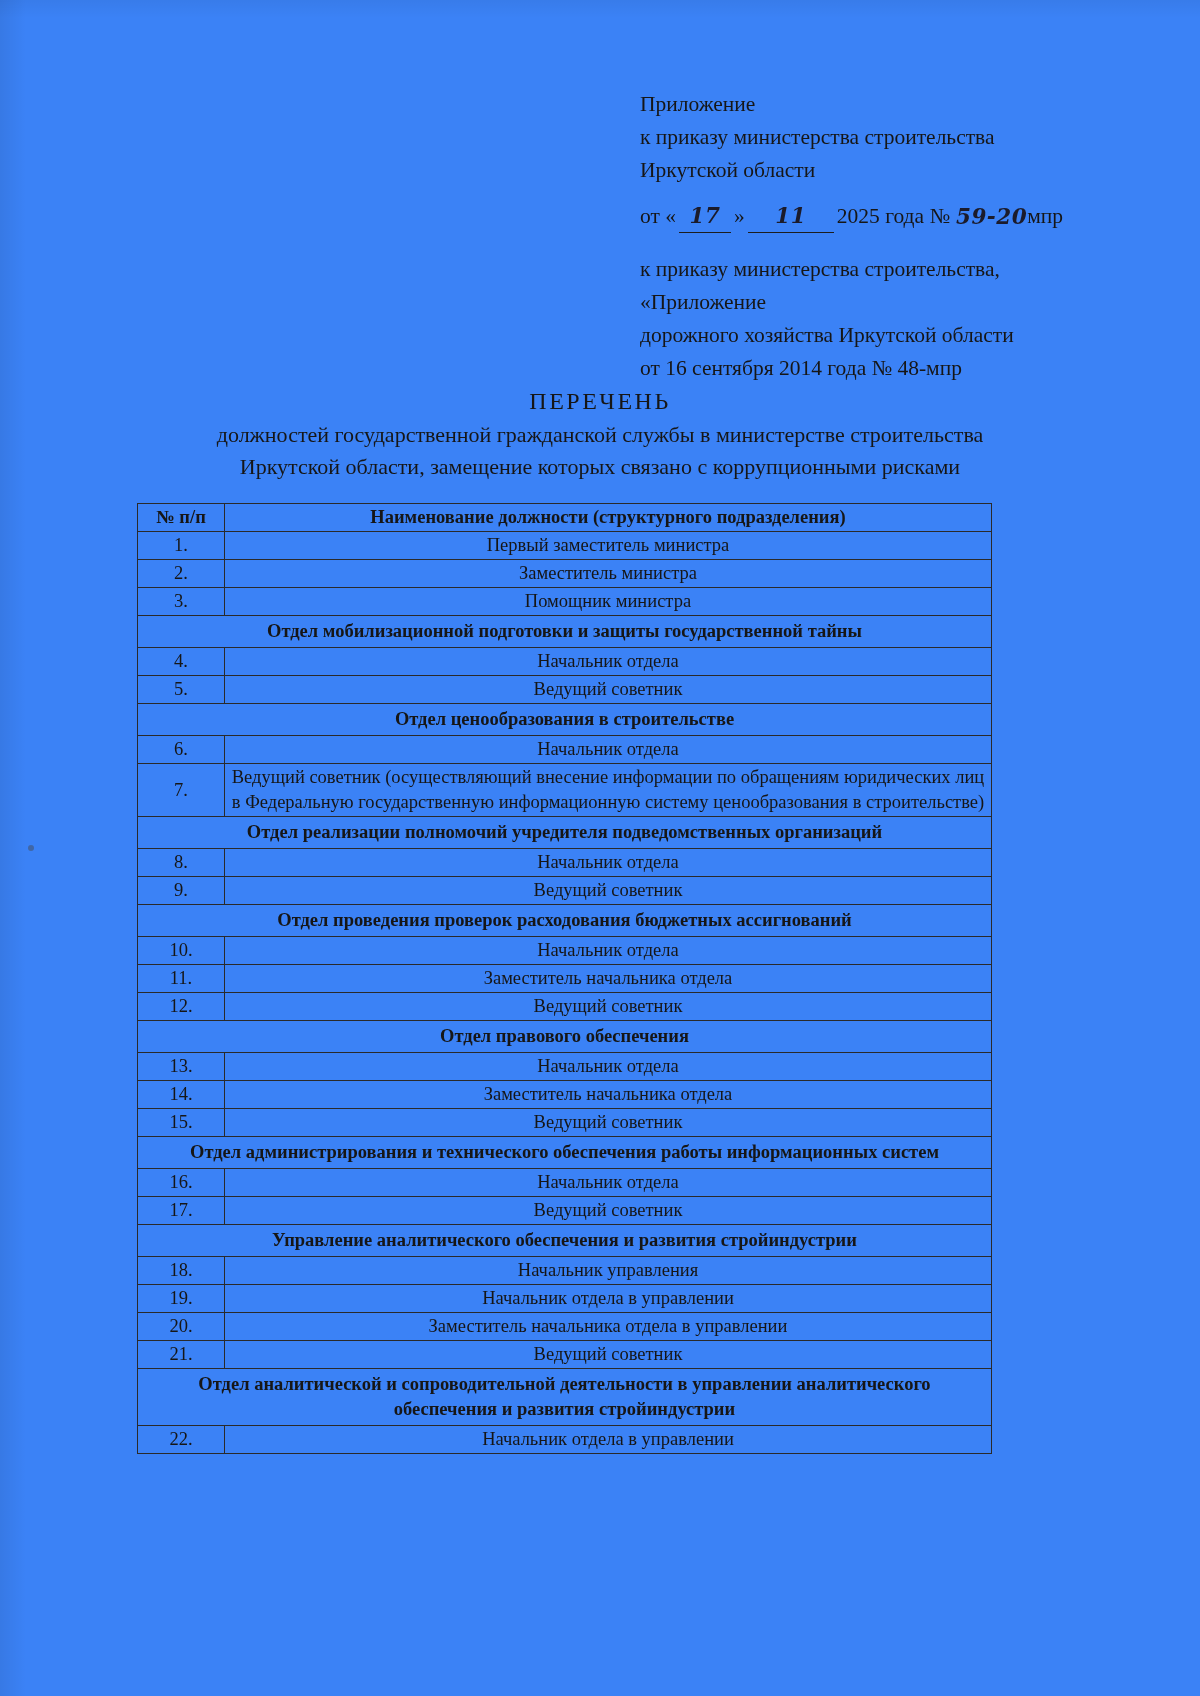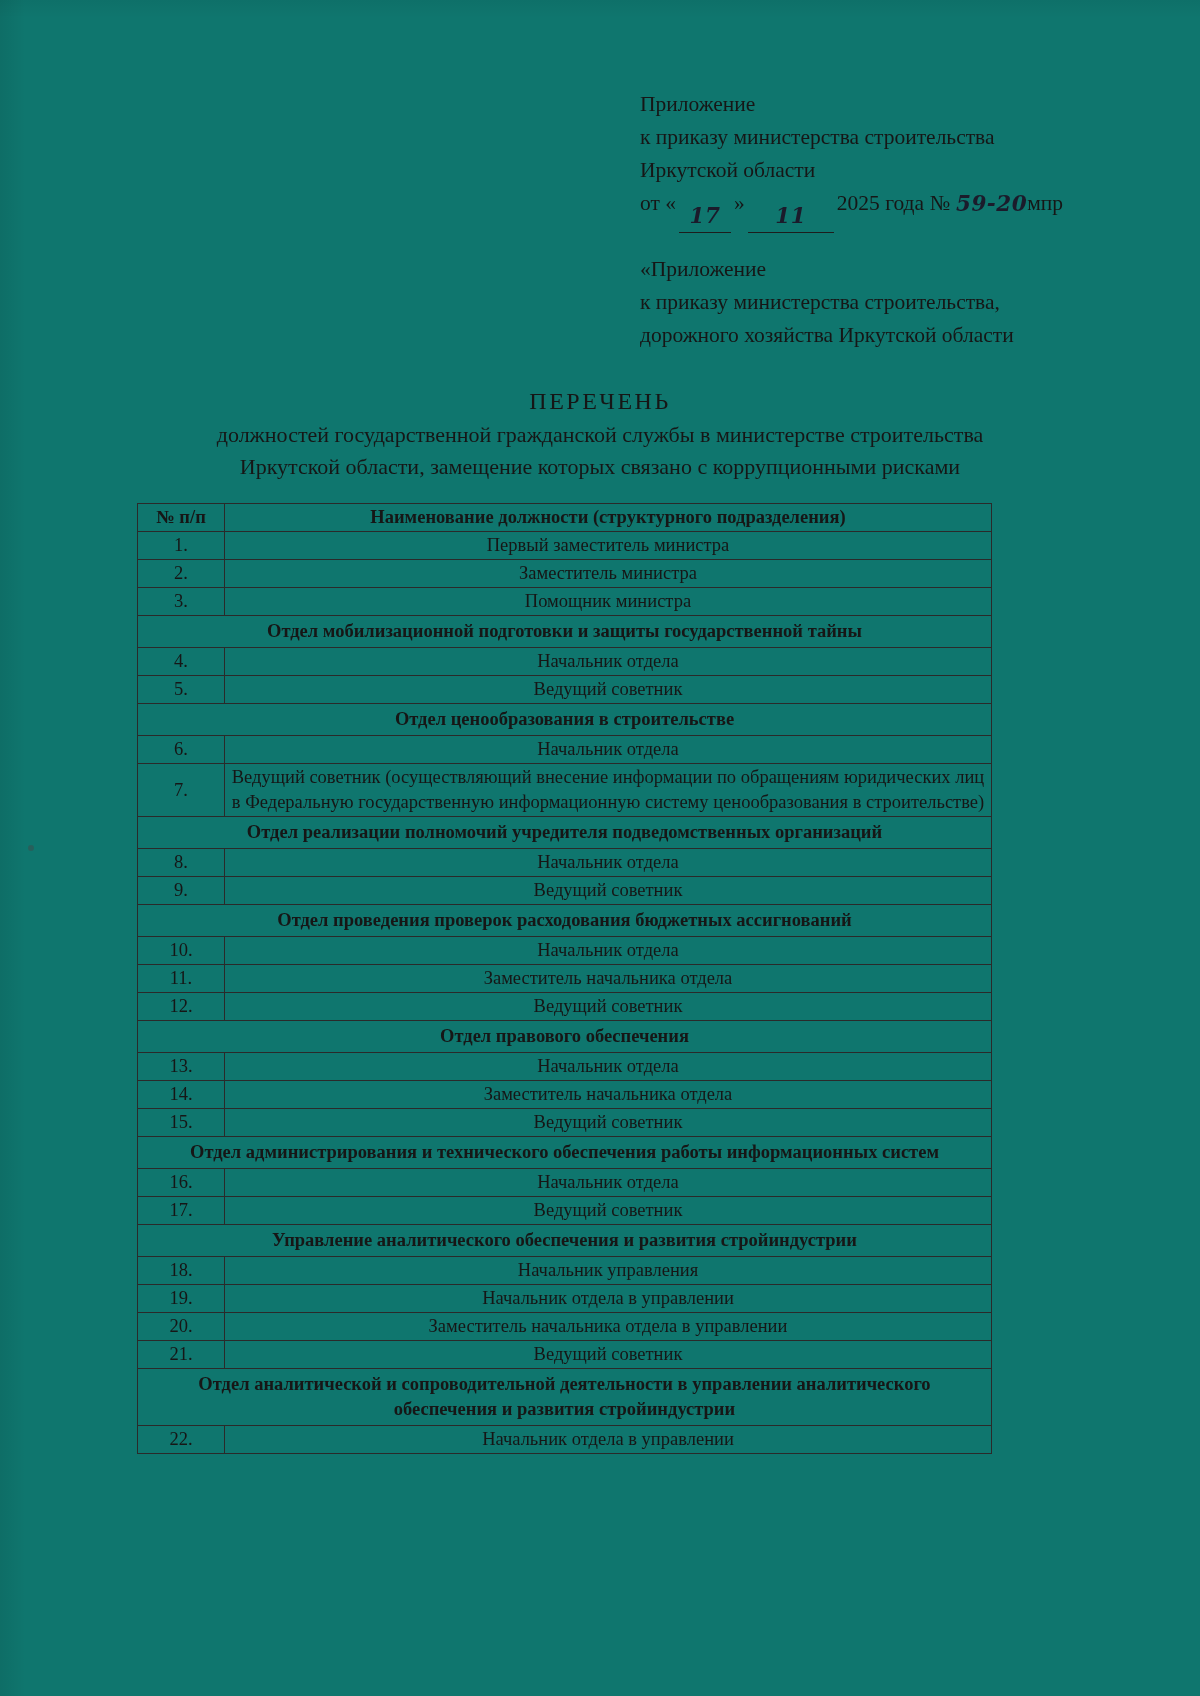--- a/index.html
+++ b/index.html
@@ -11,21 +11,21 @@
     width: 1200px;
     height: 1696px;
     font-family: "Liberation Serif", serif;
     color: #161616;
     position: relative;
     overflow: hidden;
   }
   .page {
     position: absolute;
     inset: 0;
-    background: #0f766e;
+    background: #3b82f6;
   }
   
   .scan-edge-left {
     position: absolute;
     left: 0; top: 0; bottom: 0; width: 26px;
     background: linear-gradient(to right, rgba(0,0,0,0.07), rgba(0,0,0,0));
     pointer-events: none;
   }
   .scan-edge-top {
     position: absolute;
@@ -39,21 +39,21 @@
     left: 640px;
     top: 88px;
     width: 520px;
     font-size: 21.5px;
     line-height: 33px;
   }
   .header-block .line { white-space: nowrap; }
 
   .date-line {
     display: flex;
-    align-items: flex-start;
+    align-items: center;
     white-space: nowrap;
   }
   .hand {
     font-family: "DejaVu Serif", serif;
     font-style: italic;
     font-weight: bold;
     color: #1b1b2b;
     letter-spacing: 0.5px;
   }
   .u-blank {
@@ -151,23 +151,24 @@
       <span class="u-blank day hand">17</span>
       <span>»</span>
       <span class="u-blank month hand">11</span>
       <span>2025 года №</span>
       <span class="hand" style="margin-left:6px;">59-20</span>
       <span>мпр</span>
     </div>
   </div>
 
   <div class="quote-block">
+    <div class="line">к приказу министерства строительства,</div>
     <div class="line">«Приложение</div>
-    <div class="line">к приказу министерства строительства,</div>
     <div class="line">дорожного хозяйства Иркутской области</div>
+    <div class="line">от 16 сентября 2014 года № 48-мпр</div>
   </div>
 
   <div class="title-area">
     <div class="title-main">ПЕРЕЧЕНЬ</div>
     <div class="title-sub">должностей государственной гражданской службы в министерстве строительства</div>
     <div class="title-sub">Иркутской области, замещение которых связано с коррупционными рисками</div>
   </div>
 
   <table class="perechen">
     <tbody id="table-body">

